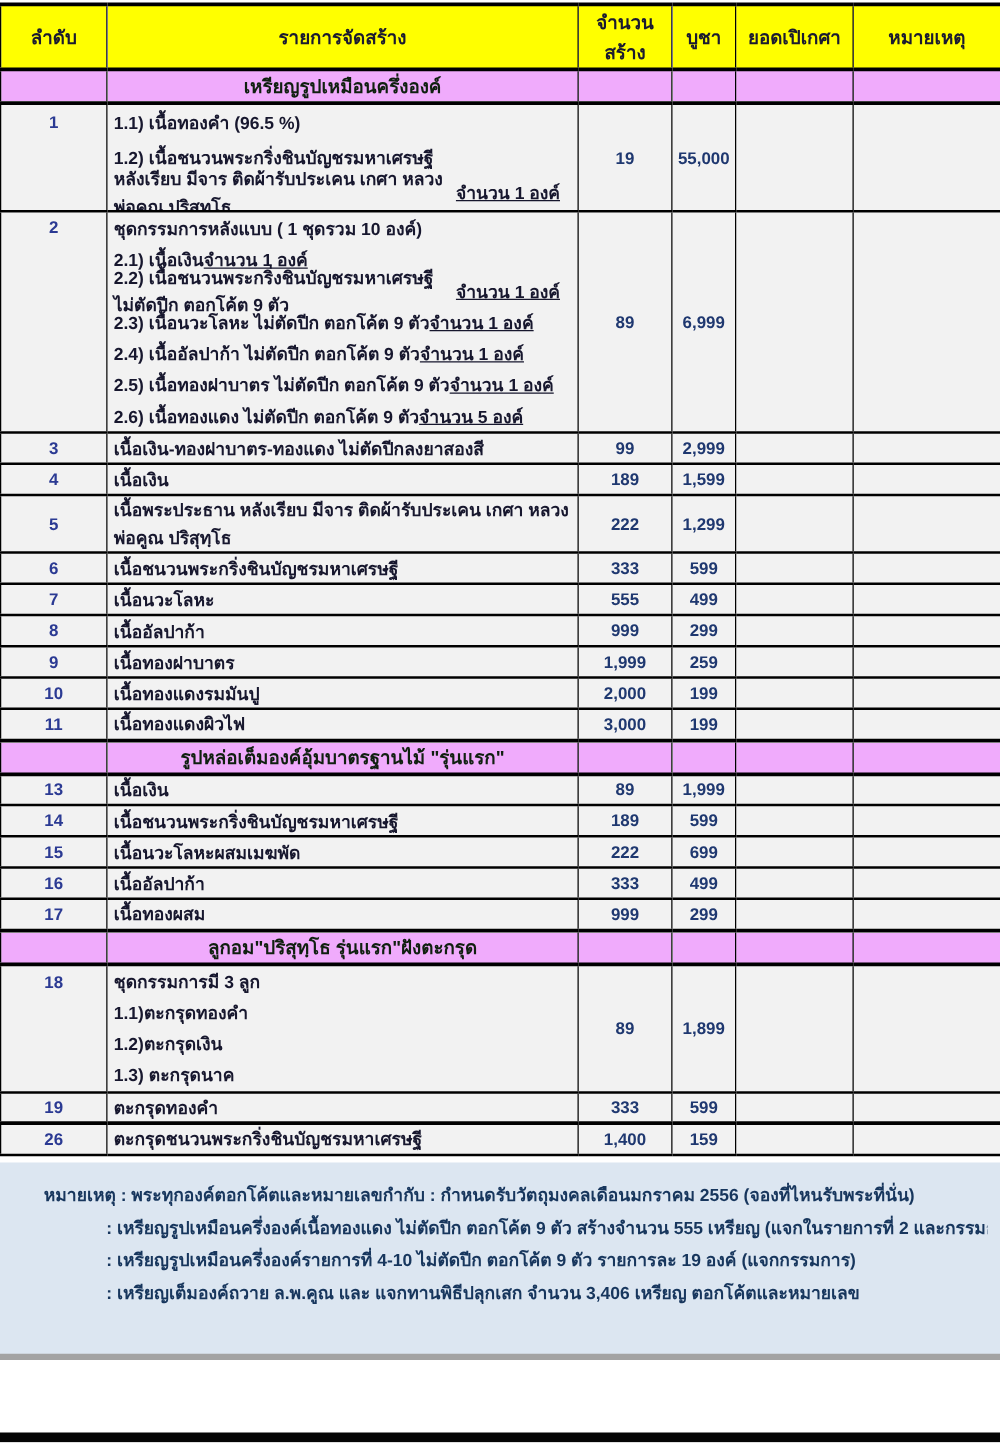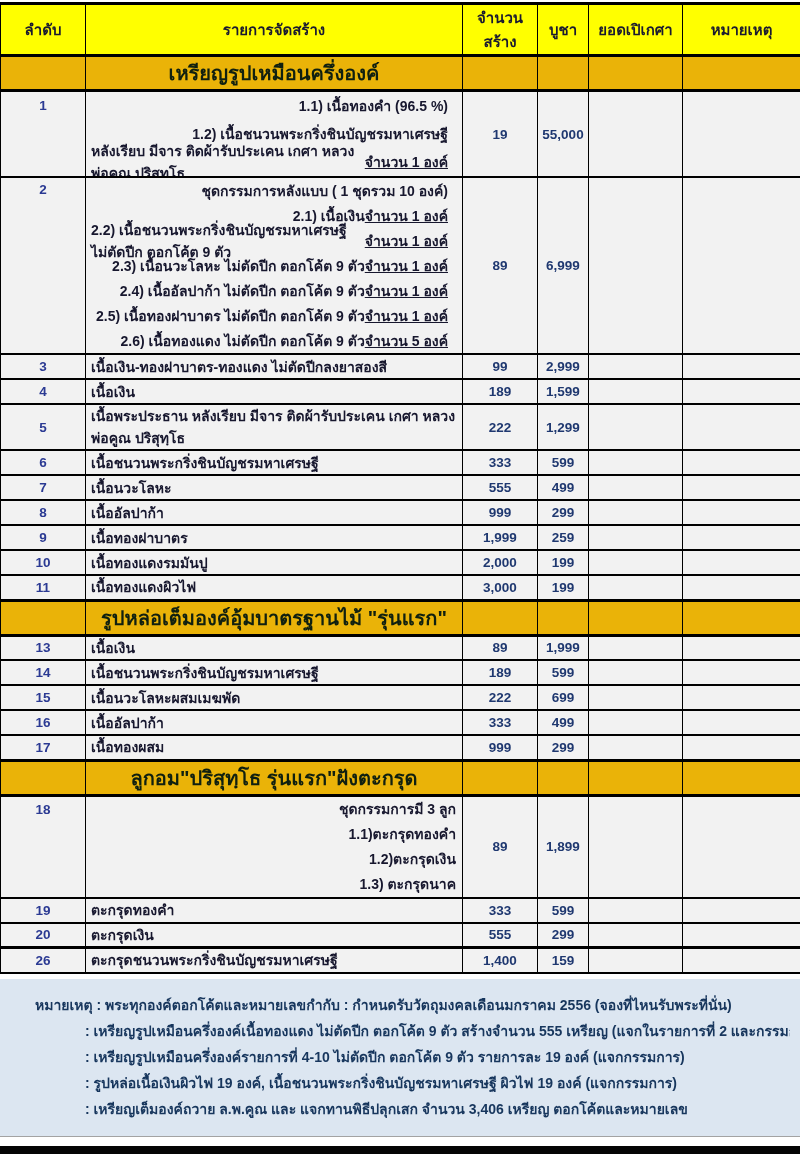--- a/index.html
+++ b/index.html
@@ -32,23 +32,23 @@
     color:#1a1a30;
     text-align:center;
     vertical-align:middle;
     font-size:15px;
     height:52px;
     border-bottom-width:3px;
   }
 
   
   tr.section td {
-    background:#eab308;
+    background:#f0abfc;
     color:#102010;
-    font-size:20px;
+    font-size:15px;
     vertical-align:middle;
     border-top-width:3px;
     border-bottom-width:3px;
   }
   tr.section td.sec-label { text-align:center; }
   tr.section.s1 td { height:22px; }
   tr.section.s2 td { height:25px; }
   tr.section.s3 td { height:25px; }
 
   
@@ -56,34 +56,34 @@
   td.desc { background:#F2F2F2; color:#17172e; font-size:14px; vertical-align:middle; padding:0 6px 0 5px; text-align:left; }
   td.num  { background:#F2F2F2; color:#1F3870; text-align:center; vertical-align:middle; font-size:13.5px; }
   td.empty{ background:#F2F2F2; }
 
   tr.h25 td { height:25px; }
   tr.r1  td { height:86px; }
   tr.r2  td { height:172px; }
   tr.r18 td { height:102px;margin-top:24px; }
 
   td.desc .line {
-    display:flex; justify-content:flex-end; align-items:center;
+    display:flex; justify-content:flex-start; align-items:center;
     height:25px;
   }
   tr.r1 td.desc .line { height:28px; }
   td.desc .line .qtytag { white-space:nowrap; padding-right:8px; color:#17172e;text-decoration:underline; }
 
   
   .notes {
     width:800px;
     margin-top:5px;
     background:#DCE6F1;
     height:158px;
     padding:13px 10px 0 35px;
-    border-bottom:1px solid #a3a3a3;
+    border-bottom:5px solid #a3a3a3;
   }
   .notes .nline {
     height:26px; line-height:26px;
     color:#17365D;
     font-size:14px;
     white-space:nowrap; overflow:hidden;
   }
   .notes .nline.indent { padding-left:50px; }
 
   .black-bar { position:absolute; left:0; bottom:0; width:800px; height:8px; background:#050505; }
@@ -337,41 +337,32 @@
     </tr>
 
     <tr class="h25">
       <td class="no">19</td>
       <td class="desc">ตะกรุดทองคำ</td>
       <td class="num">333</td>
       <td class="num">599</td>
       <td class="empty"></td>
       <td class="empty"></td>
     </tr>
-    <tr class="h25">
-      <td class="no">20</td>
-      <td class="desc">ตะกรุดเงิน</td>
-      <td class="num">555</td>
-      <td class="num">299</td>
-      <td class="empty"></td>
-      <td class="empty"></td>
-    </tr>
     <tr class="h25 outer">
       <td class="no">26</td>
       <td class="desc">ตะกรุดชนวนพระกริ่งชินบัญชรมหาเศรษฐี</td>
       <td class="num">1,400</td>
       <td class="num">159</td>
       <td class="empty"></td>
       <td class="empty"></td>
     </tr>
   </tbody>
     </table>
 
   <div class="notes">
     <div class="nline">หมายเหตุ : พระทุกองค์ตอกโค้ตและหมายเลขกำกับ  : กำหนดรับวัตถุมงคลเดือนมกราคม 2556 (จองที่ไหนรับพระที่นั่น)</div>
     <div class="nline indent">: เหรียญรูปเหมือนครึ่งองค์เนื้อทองแดง ไม่ตัดปีก ตอกโค้ต 9 ตัว สร้างจำนวน 555 เหรียญ (แจกในรายการที่ 2 และกรรมการผู้อุปถัมภ์)</div>
     <div class="nline indent">: เหรียญรูปเหมือนครึ่งองค์รายการที่ 4-10 ไม่ตัดปีก ตอกโค้ต 9 ตัว รายการละ 19 องค์ (แจกกรรมการ)</div>
-    <div class="nline indent">: รูปหล่อเนื้อเงินผิวไฟ 19 องค์, เนื้อชนวนพระกริ่งชินบัญชรมหาเศรษฐี ผิวไฟ 19 องค์ (แจกกรรมการ)</div>
     <div class="nline indent">: เหรียญเต็มองค์ถวาย ล.พ.คูณ และ แจกทานพิธีปลุกเสก จำนวน 3,406 เหรียญ ตอกโค้ตและหมายเลข</div>
   </div>
 
   <div class="black-bar"></div>
 </div>
 
 </body></html>

